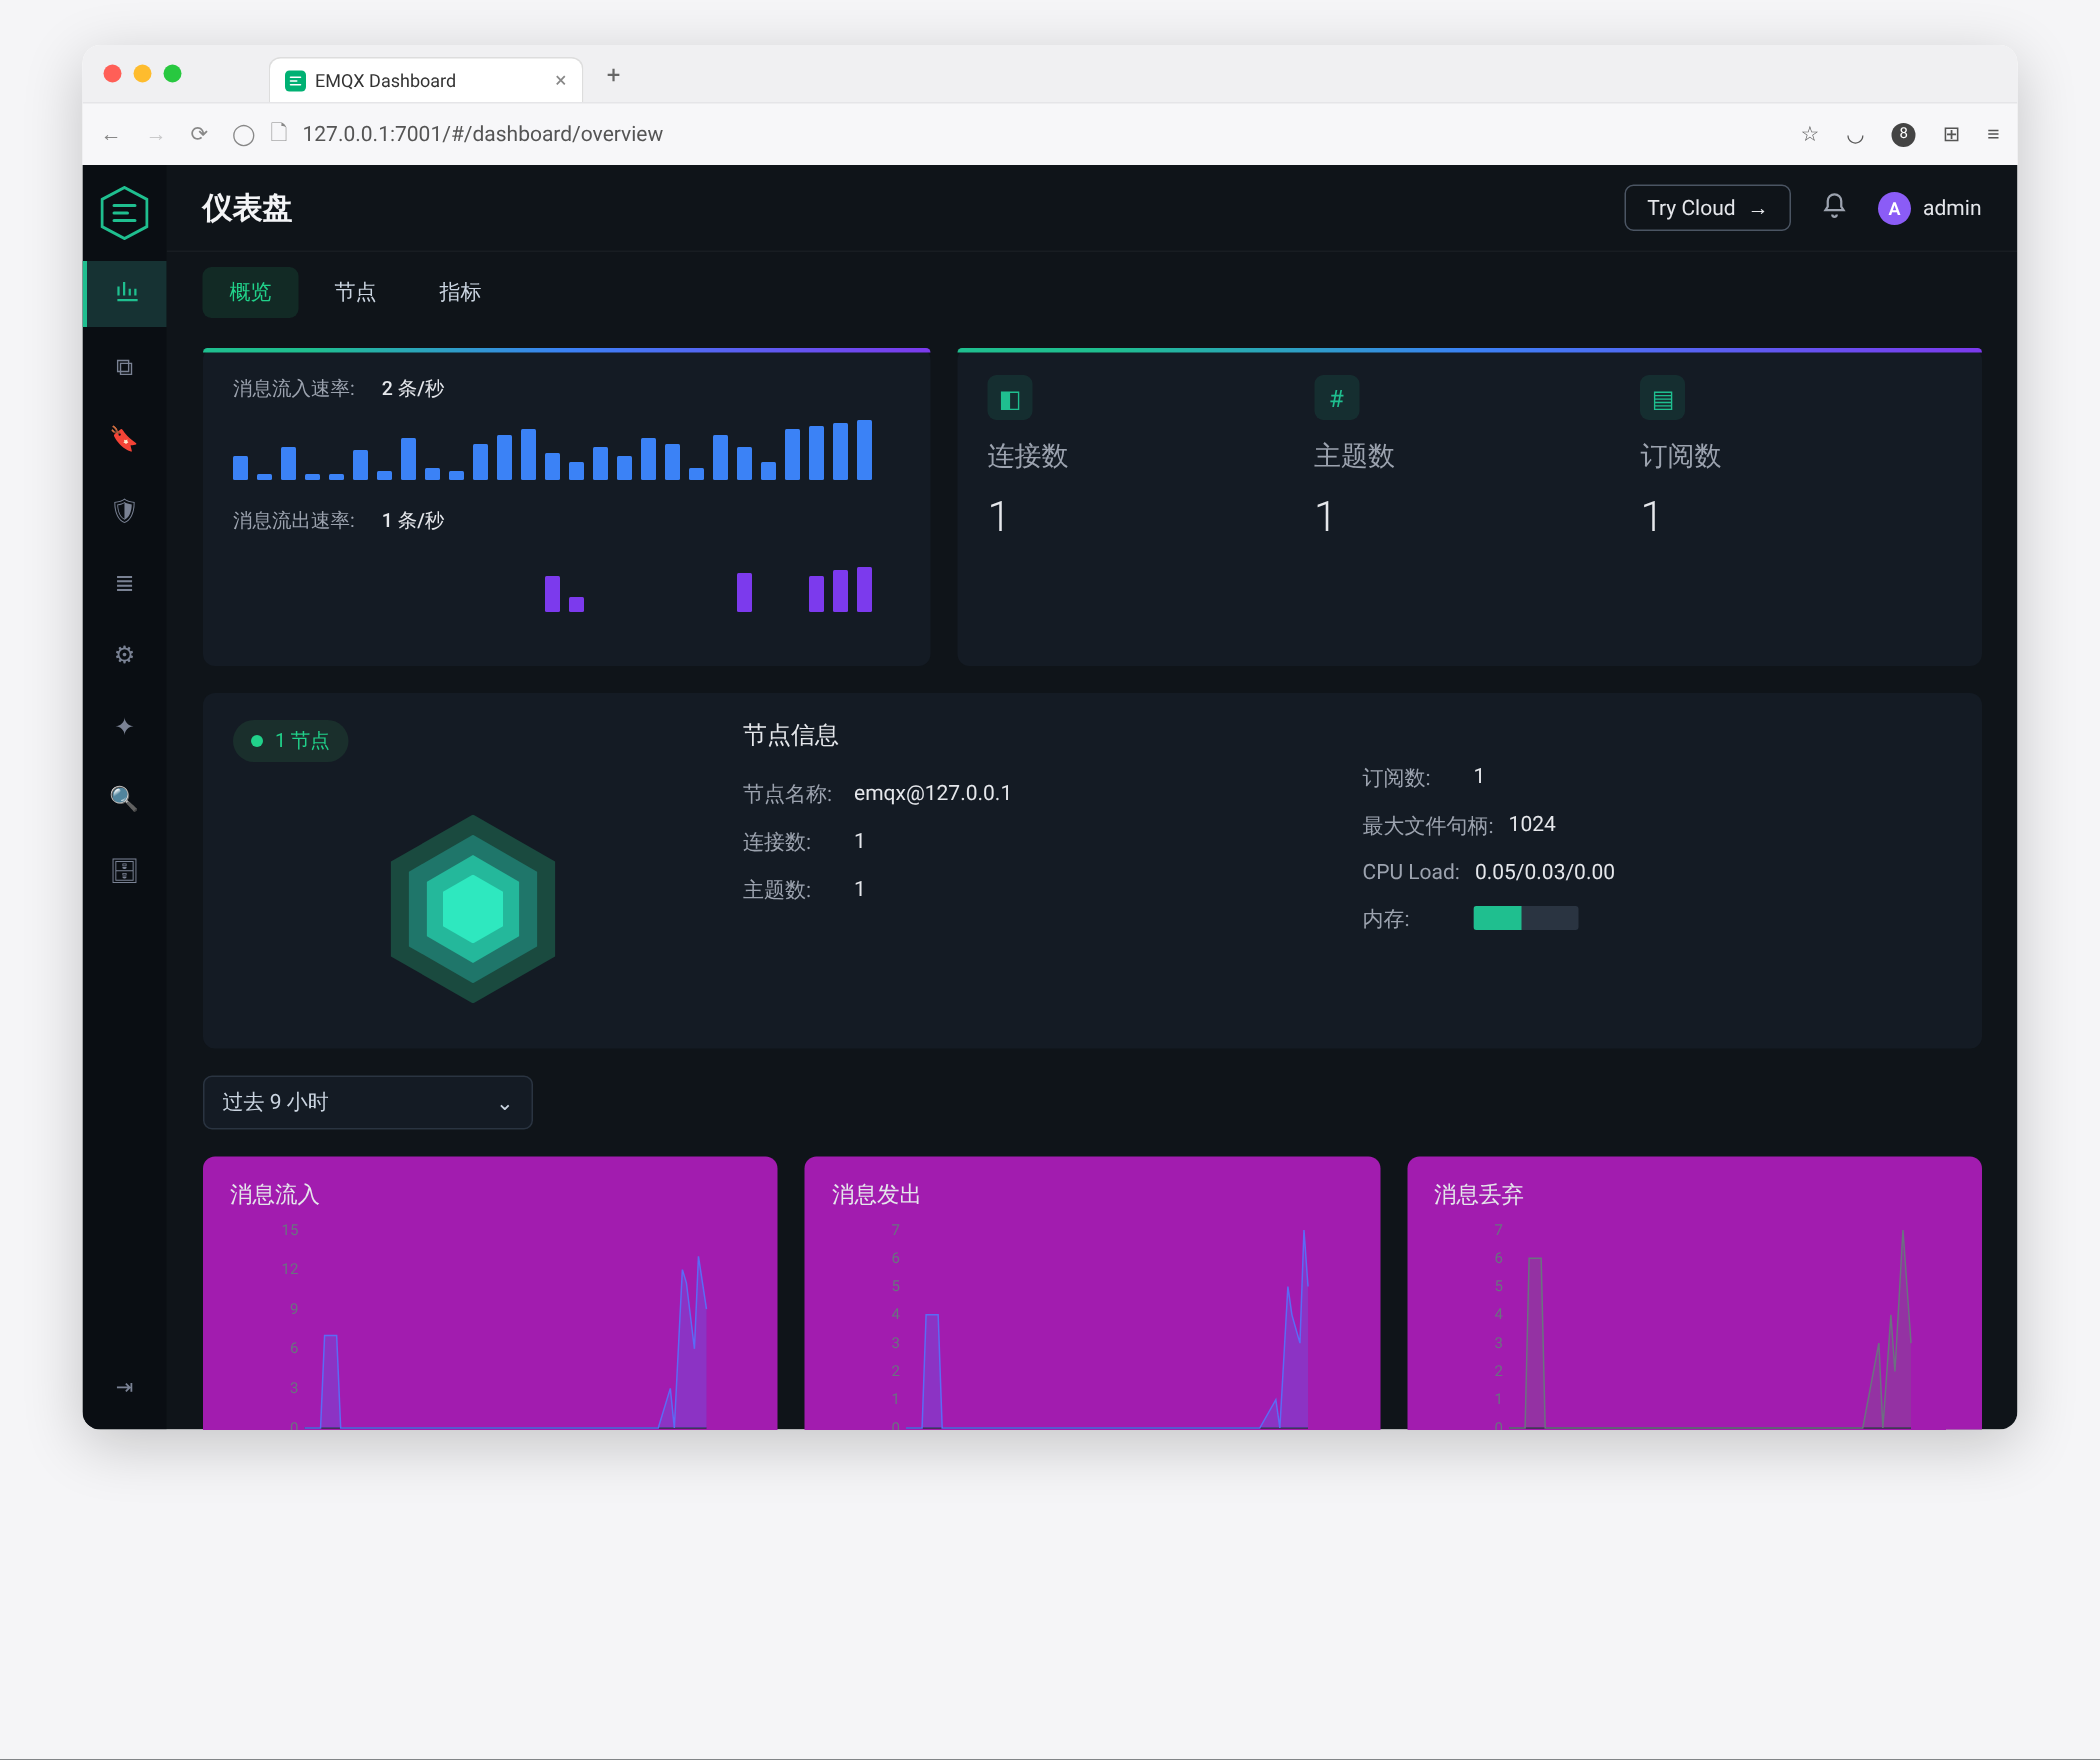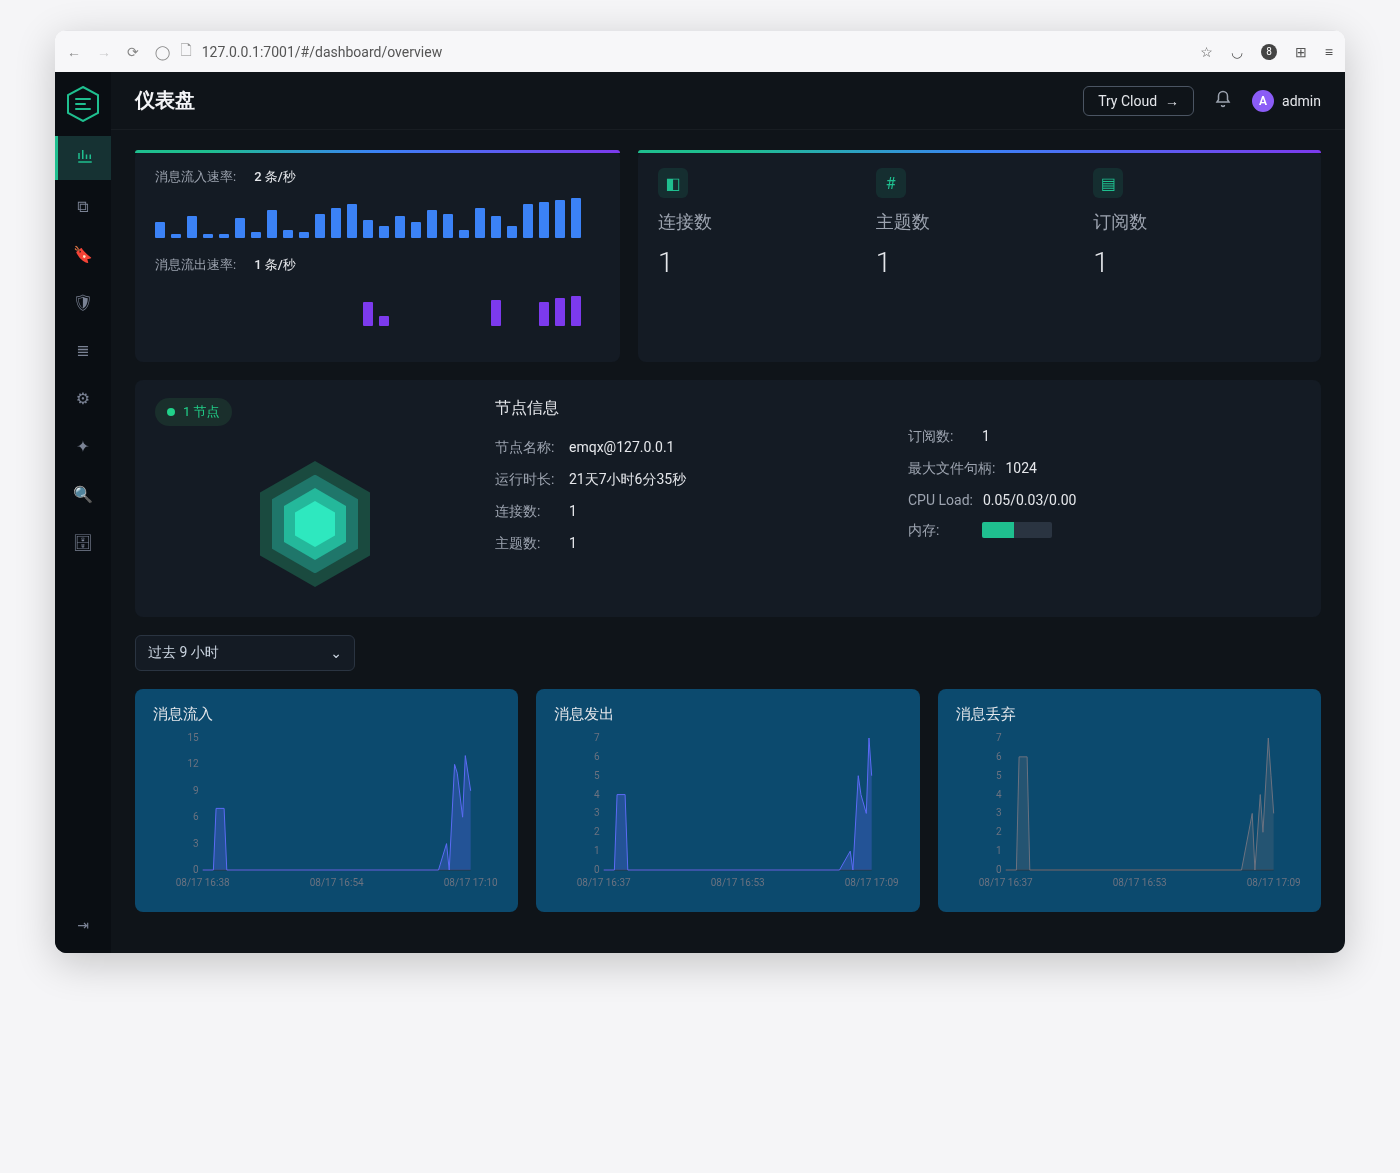--- a/index.html
+++ b/index.html
@@ -129,34 +129,51 @@
 .kv .v{color:#e5e7eb;}
 .mem-bar{width:70px;height:16px;background:#2a3441;border-radius:2px;overflow:hidden;}
 .mem-fill{height:100%;background:#1fbf8f;width:45%;}
 
 .range-sel{
   width:220px;border:1px solid #2a3441;border-radius:6px;padding:8px 12px;
   font-size:14px;color:#cbd5e1;background:#141b24;display:flex;align-items:center;justify-content:space-between;
 }
 
 .charts3{display:grid;grid-template-columns:repeat(3,1fr);gap:18px;}
-.chart-card{background:#0c4a6e;border-radius:8px;padding:16px 18px;}
+.chart-card{background:#a21caf;border-radius:8px;padding:16px 18px;}
 .chart-title{font-size:15px;color:#e5e7eb;margin-bottom:8px;}
 .chart-svg{width:100%;height:160px;}
 .axis-lbl{font-size:10px;fill:#6b7280;}
 .chart-line{stroke:#5b6bf5;stroke-width:1;fill:none;}
 .chart-area{fill:rgba(91,107,245,0.3);}
 .chart-gray .chart-line{stroke:#6b7280;} .chart-gray .chart-area{fill:rgba(107,114,128,0.25);}
 .grid-line{stroke:#2a3441;stroke-width:1;}
 </style>
 </head>
 <body>
 
 <div class="browser-window">
 
+  <div class="titlebar">
+    <div class="traffic-lights">
+      <div class="tl tl-red"></div>
+      <div class="tl tl-yellow"></div>
+      <div class="tl tl-green"></div>
+    </div>
+    <div class="tab">
+      <span class="favicon">
+        <svg width="10" height="10" viewBox="0 0 24 24">
+            <path d="M4 6h16M4 12h10M4 18h16" stroke="#fff" stroke-width="2.5" stroke-linecap="round"></path>
+          </svg>
+      </span>
+      <span>EMQX Dashboard</span>
+      <span class="tab-close">×</span>
+    </div>
+    <span class="tab-new">+</span>
+  </div>
 
   <div class="addrbar">
     <span class="nav-btn">←</span>
     <span class="nav-btn" style="opacity:.4">→</span>
     <span class="nav-btn">⟳</span>
     <div class="url-area">
       <span class="lock">◯</span>
       <span class="lock">🗋</span>
       <span class="url-text">127.0.0.1:7001/#/dashboard/overview</span>
     </div>
@@ -227,20 +244,25 @@
                 <path d="M6 8a6 6 0 0112 0v5l2 3H4l2-3V8zM10 20a2 2 0 004 0"></path>
               </svg>
           </span>
           <div style="display:flex;align-items:center;gap:8px">
             <span class="avatar">A</span>
             <span class="username">admin</span>
           </div>
         </div>
       </div>
 
+      <div class="tabsrow">
+        <div class="tabbtn active">概览</div>
+        <div class="tabbtn">节点</div>
+        <div class="tabbtn">指标</div>
+      </div>
 
       <div class="content">
         <div class="row2">
 
           <div class="card">
             <div class="gradbar"></div>
             <div class="rate-row">
               <span>消息流入速率:</span>
               <span class="rate-val">2 条/秒</span>
             </div>
@@ -345,24 +367,20 @@
               </div>
             </div>
           </div>
           <div class="kvlist">
             <div class="kvtitle">节点信息</div>
             <div class="kv">
                 <span class="k">节点名称:</span>
                 <span class="v">emqx@127.0.0.1</span>
               </div>
             <div class="kv">
-                <span class="k">运行时长:</span>
-                <span class="v">21天7小时6分35秒</span>
-              </div>
-            <div class="kv">
                 <span class="k">连接数:</span>
                 <span class="v">1</span>
               </div>
             <div class="kv">
                 <span class="k">主题数:</span>
                 <span class="v">1</span>
               </div>
           </div>
           <div class="kvlist" style="padding-top:30px">
             <div class="kv">

